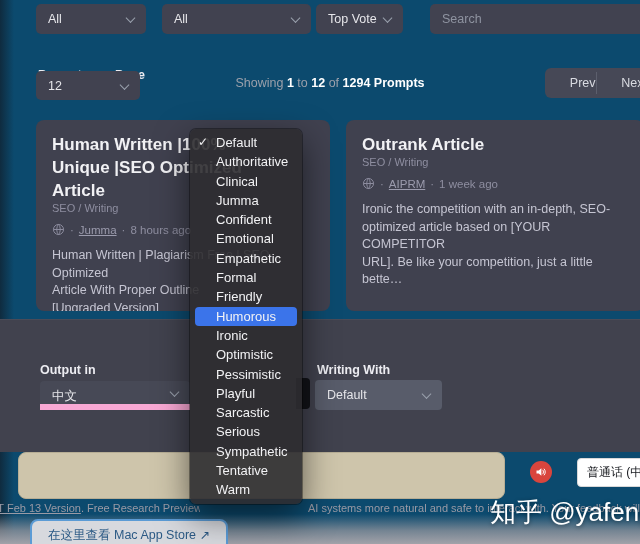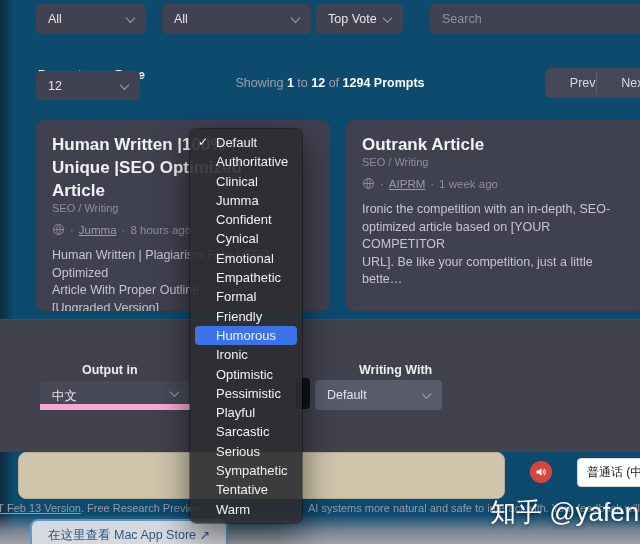--- a/index.html
+++ b/index.html
@@ -51,21 +51,21 @@
   .card-title { font-size:17px; font-weight:bold; color:#f1f1f4; line-height:23px; white-space:pre-line; }
   .card-cat { font-size:11px; color:#8e8ea0; }
   .card-meta { margin-top:9px; font-size:11.5px; color:#8e8ea0; display:flex; align-items:center; gap:5px; }
   .card-meta .glink { color:#9b9bad; text-decoration:underline; cursor:pointer; }
   .card-teaser { margin-top:11px; font-size:12.5px; line-height:17.5px; color:#c5c5d2; white-space:pre-line; }
   .globe { width:13px; height:13px; flex:0 0 auto; }
 
   
   .panel { position:absolute; left:0; top:319px; width:640px; height:133px;
     background:#41424e; border-top:1px solid #4a4b58; z-index:3; }
-  .opt-label { position:absolute; font-size:12.5px; font-weight:bold; color:#ececf1;margin-left:42px; }
+  .opt-label { position:absolute; font-size:12.5px; font-weight:bold; color:#ececf1; }
   .lbl-output  { left:40px;  top:43px; }
   .lbl-wstyle  { left:317px; top:43px; }
   .sel-output { left:40px; top:61px; width:150px; height:29px; background:#474956;
     border-bottom:6px solid #f9a8d4; border-radius:4px 4px 0 0; }
   .sel-wstyle { left:315px; top:60px; width:127px; height:30px; background:#585c6a; border-radius:4px; }
   .tone-select-sliver { position:absolute; left:296px; top:378px; width:14px; height:31px;
     background:#121318; border-radius:0 4px 4px 0; z-index:4; }
 
   
   .prompt-box { position:absolute; left:18px; top:452px; width:487px; height:47px;
@@ -233,24 +233,20 @@
       <div class="tone-item">
         
         <span>Jumma</span>
       </div>
       <div class="tone-item">
         
         <span>Confident</span>
       </div>
       <div class="tone-item">
         
-        <span>Cynical</span>
-      </div>
-      <div class="tone-item">
-        
         <span>Emotional</span>
       </div>
       <div class="tone-item">
         
         <span>Empathetic</span>
       </div>
       <div class="tone-item">
         
         <span>Formal</span>
       </div>

